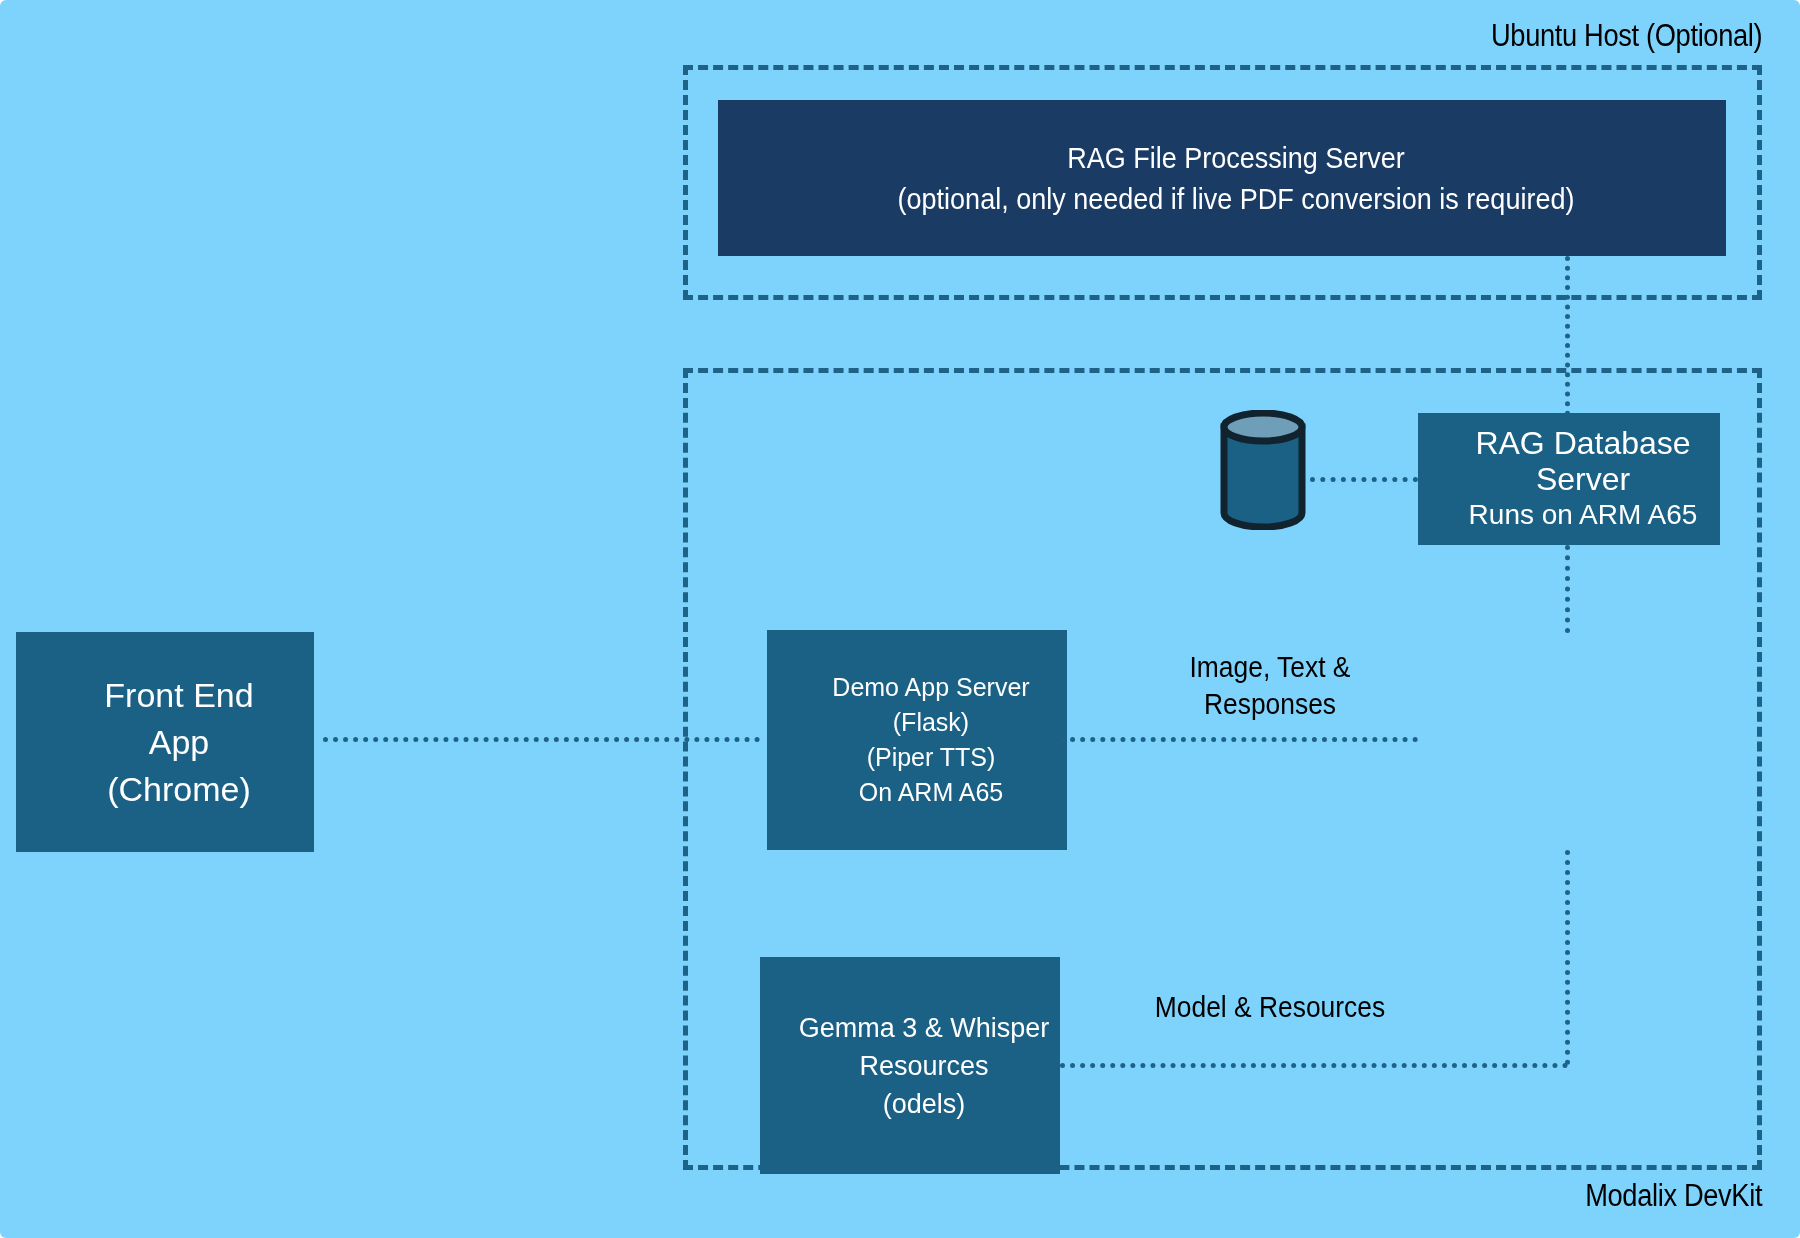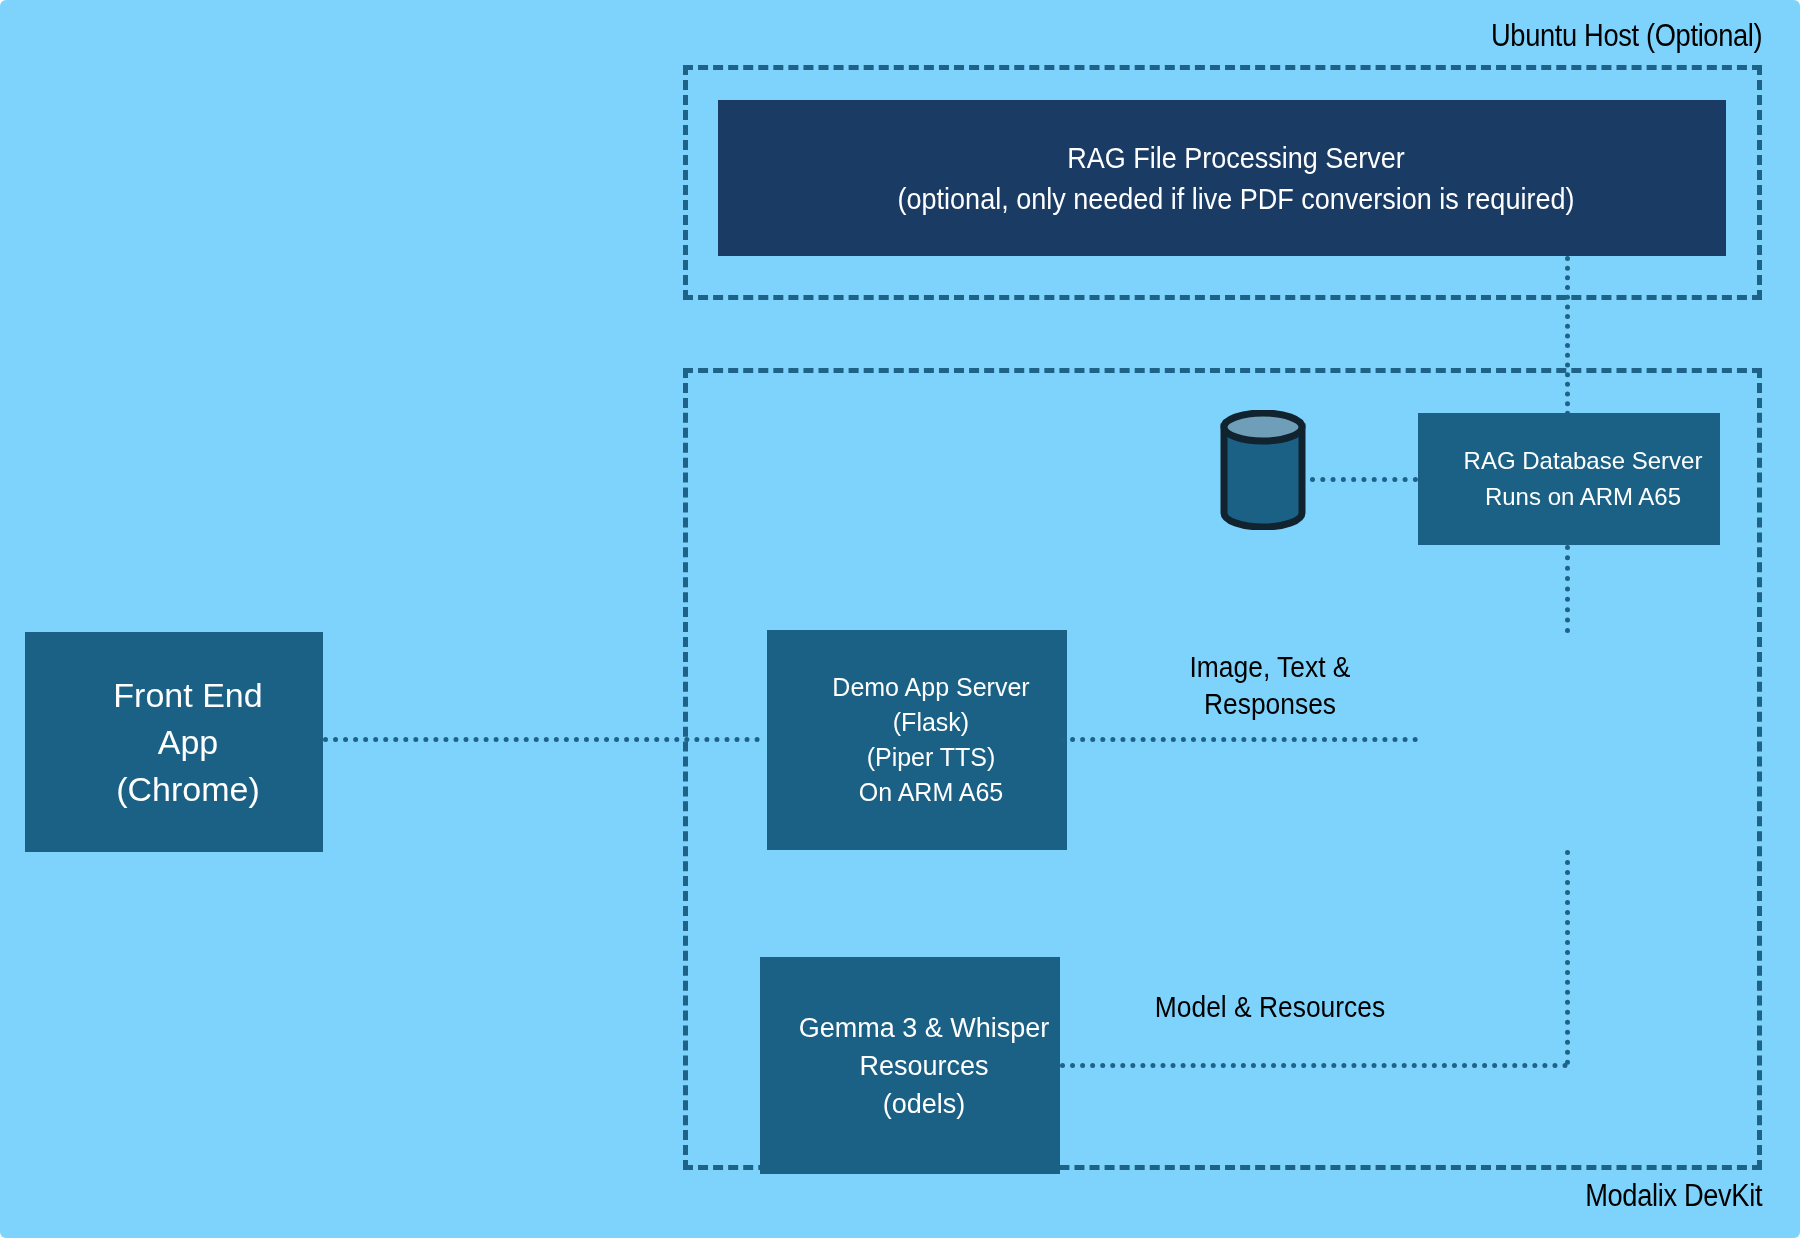--- a/index.html
+++ b/index.html
@@ -91,28 +91,28 @@
     <svg width="90" height="120" viewBox="0 0 90 120" xmlns="http://www.w3.org/2000/svg">
       <path d="M6 17 L6 103 A39 14 0 0 0 84 103 L84 17 Z" fill="#1b6185" stroke="#10232e" stroke-width="7"></path>
       <ellipse cx="45" cy="17" rx="39" ry="14" fill="#6f9fb8" stroke="#10232e" stroke-width="7"></ellipse>
     </svg>
   </div>
 
   <div class="edge h" style="left:1310px; top:477px; width:108px;"></div>
 
   <div class="node-box teal" style="left:1418px; top:413px; width:302px; height:132px;">
     <span class="lines">
-      <span class="ln" style="font-size:24px; line-height:36px;">RAG Database Server</span>
-      <span class="ln" style="font-size:24px; line-height:36px;">Runs on ARM A65</span>
+      <span class="ln" style="font-size:32px; line-height:36px;">RAG Database Server</span>
+      <span class="ln" style="font-size:28px; line-height:36px;">Runs on ARM A65</span>
     </span>
   </div>
 
   <div class="edge v" style="left:1565px; top:545px; height:88px;"></div>
 
-  <div class="node-box teal" style="left:25px; top:632px; width:298px; height:220px;">
+  <div class="node-box teal" style="left:16px; top:632px; width:298px; height:220px;">
     <span class="lines">
       <span class="ln" style="font-size:34px; line-height:47px;">Front End</span>
       <span class="ln" style="font-size:34px; line-height:47px;">App</span>
       <span class="ln" style="font-size:34px; line-height:47px;">(Chrome)</span>
     </span>
   </div>
 
   <div class="edge h" style="left:323px; top:737px; width:437px;"></div>
 
   <div class="node-box teal" style="left:760px; top:630px; width:300px; height:220px;margin-left:7px;">

